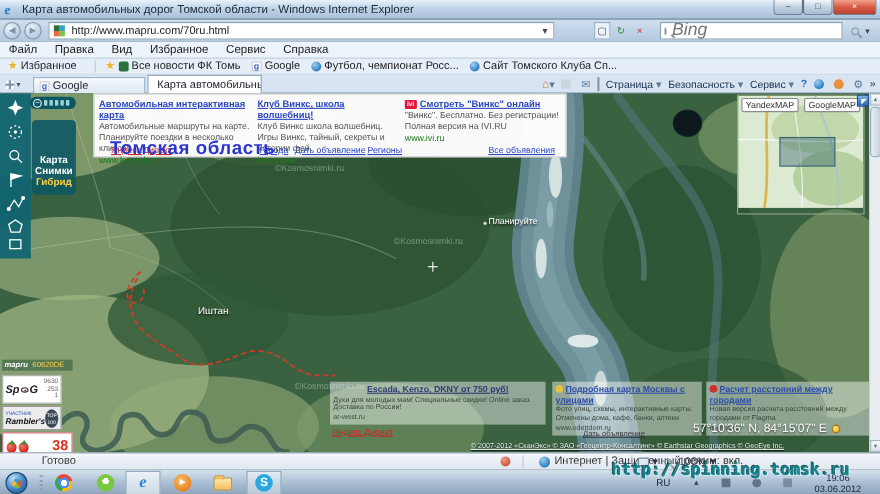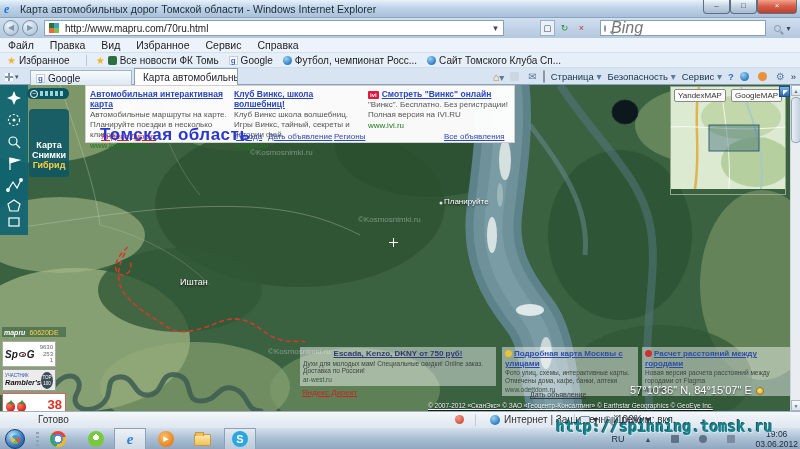--- a/index.html
+++ b/index.html
@@ -181,21 +181,21 @@
   .appbox{position:absolute;top:0;width:32px;height:22px;background:rgba(255,255,255,.4);
     border:1px solid #8ca1b8;display:flex;align-items:center;justify-content:center;}
   .iee{color:#2a7fd4;font:italic bold 15px/15px "Liberation Serif",serif;}
   .wmp{border-radius:50%;background:radial-gradient(circle at 40% 35%,#f8c06a,#e8821e 70%);
     color:#fff;font-size:7px;line-height:16px;text-align:center;}
   .folder{width:17px;height:12px;margin-top:3px;background:linear-gradient(#ffe9a8,#f2bf5e);
     border:1px solid #c89840;border-radius:1px;position:relative;}
   .folder::before{content:"";position:absolute;left:0;top:-3px;width:7px;height:3px;background:#f2bf5e;
     border:1px solid #c89840;border-bottom:none;border-radius:1px 1px 0 0;}
   .skype{border-radius:50%;background:#29a8e0;color:#fff;font:bold 11px/16px "Liberation Sans",sans-serif;text-align:center;}
-  .tray{position:absolute;right:2px;top:0;height:22px;display:flex;align-items:center;gap:20px;font-size:9px;color:#1a2a3a;}
+  .tray{position:absolute;right:17px;top:0;height:22px;display:flex;align-items:center;gap:20px;font-size:9px;color:#1a2a3a;}
   .tray-ico{width:8px;height:8px;background:#5f7287;border-radius:1px;}
   .clock{text-align:center;font-size:8.5px;line-height:1.2;}
 
   
   .watermark{left:556px;top:417px;z-index:50;font:bold 15px/20px "DejaVu Sans Mono",monospace;
     color:#12848d;text-shadow:1px 1px 0 rgba(230,255,255,.5),-1px -1px 0 rgba(6,60,66,.85);letter-spacing:0;}
 </style>
 </head>
 <body>
 

